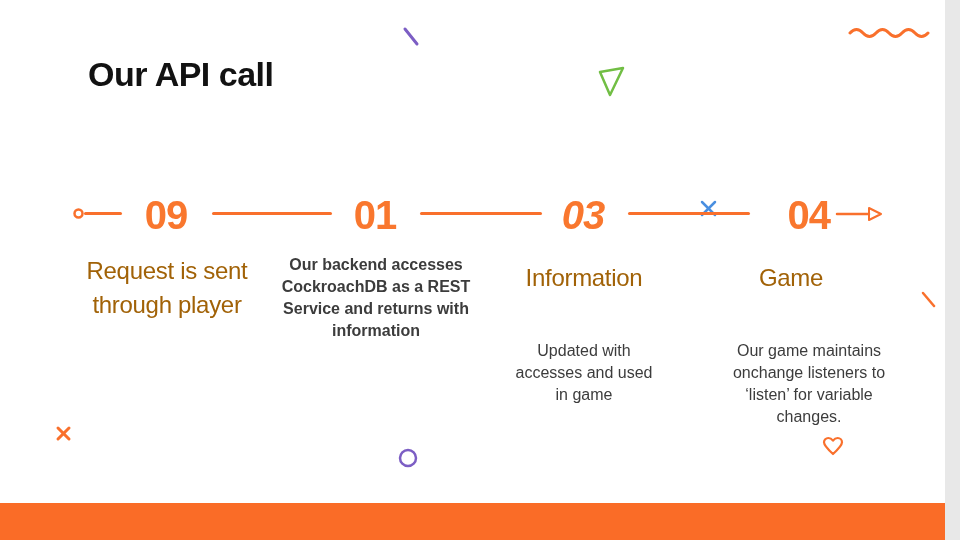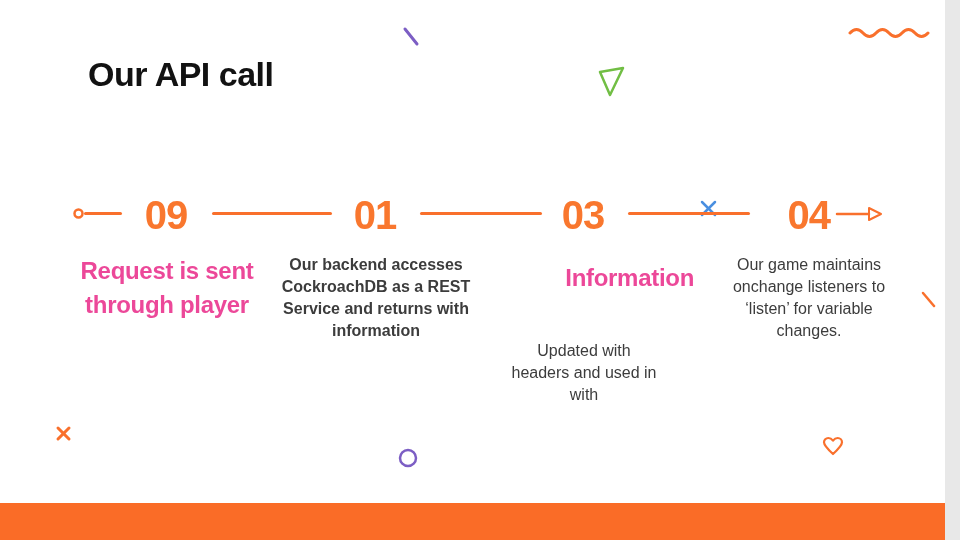--- a/index.html
+++ b/index.html
@@ -18,31 +18,31 @@
   
   .tl-seg{position:absolute;top:212px;height:3px;background:#f9702c;border-radius:2px;}
   .seg0{left:84px;width:38px;}
   .seg1{left:212px;width:120px;}
   .seg2{left:420px;width:122px;}
   .seg3{left:628px;width:122px;}
   .tl-num{
     position:absolute;top:192px;width:80px;text-align:center;
     font-size:40px;font-weight:700;color:#f9772e;line-height:46px;letter-spacing:-1px;
   }
-  .num1{left:126px;} .num2{left:335px;} .num3{left:543px;} .num4{left:750px;text-align:right;}
+  .num1{left:126px;} .num2{left:335px;} .num3{left:543px;font-style:italic;} .num4{left:750px;text-align:right;}
   .deco{position:absolute;}
   
   .col{position:absolute;top:254px;width:220px;text-align:center;}
   .col1{left:57px;} .col2{left:266px;} .col3{left:474px;} .col4{left:681px;}
   .step-heading{
     min-height:86px;box-sizing:border-box;
-    font-size:24px;font-weight:700;color:#ec4899;
+    font-size:24px;font-weight:400;color:#a16207;
     line-height:34px;letter-spacing:-0.3px;
   }
-  .col3 .step-heading,.col4 .step-heading{padding-top:7px;text-align:right;}
+  .col3 .step-heading,.col4 .step-heading{padding-top:7px;}
   .step-body{
     font-size:16px;color:#3c3c3c;line-height:22px;margin:0 auto;
   }
   .col2 .step-body{max-width:205px;font-weight:bold;}
   .col3 .step-body{max-width:150px;}
   .col4 .step-body{max-width:212px;margin-left:36px;}
   .bottom-bar{
     position:absolute;left:0;bottom:0;width:960px;height:37px;background:#fa6c27;
   }
 </style>
@@ -99,20 +99,21 @@
 
   <div class="col col1">
     <div class="step-heading">Request is sent through player</div>
     <div class="step-body"></div>
   </div>
   <div class="col col2">
     <div class="step-body">Our backend accesses CockroachDB as a REST Service and returns with information</div>
   </div>
   <div class="col col3">
     <div class="step-heading">Information</div>
-    <div class="step-body">Updated with headers and used in with</div>
+    <div class="step-body">Updated with accesses and used in game</div>
   </div>
   <div class="col col4">
+    <div class="step-heading">Game</div>
     <div class="step-body">Our game maintains onchange listeners to ‘listen’ for variable changes.</div>
   </div>
 
   <div class="bottom-bar"></div>
 </div>
 
 </body></html>

